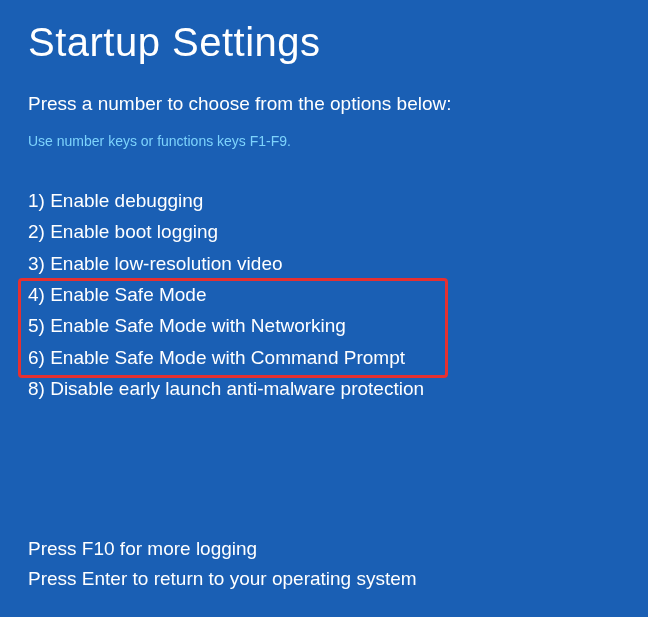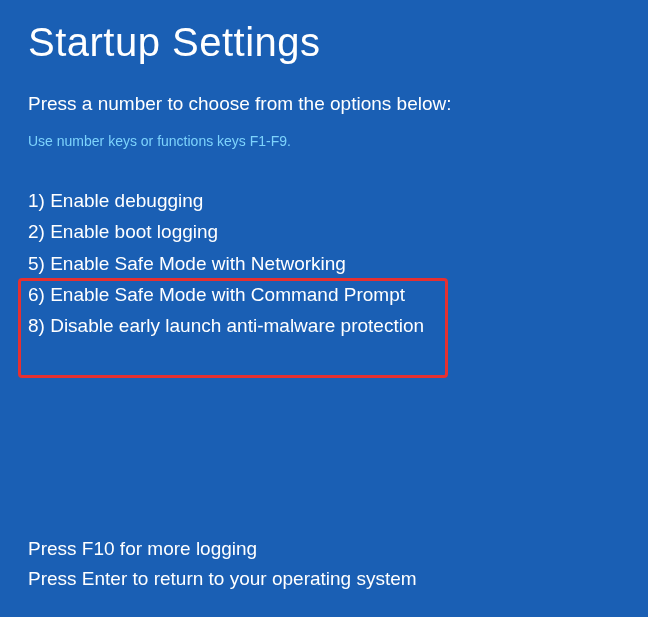--- a/index.html
+++ b/index.html
@@ -67,20 +67,22 @@
 
 <h1 class="title">Startup Settings</h1>
 
 <div class="subtitle">Press a number to choose from the options below:</div>
 
 <div class="hint">Use number keys or functions keys F1-F9.</div>
 
 <div class="options">
   <div class="option">1) Enable debugging</div>
   <div class="option">2) Enable boot logging</div>
+  <div class="option">3) Enable low-resolution video</div>
+  <div class="option">4) Enable Safe Mode</div>
   <div class="option">5) Enable Safe Mode with Networking</div>
   <div class="option">6) Enable Safe Mode with Command Prompt</div>
   <div class="option">8) Disable early launch anti-malware protection</div>
   <div class="highlight-box"></div>
 </div>
 
 <div class="footer">
   <div>Press F10 for more logging</div>
   <div>Press Enter to return to your operating system</div>
 </div>

